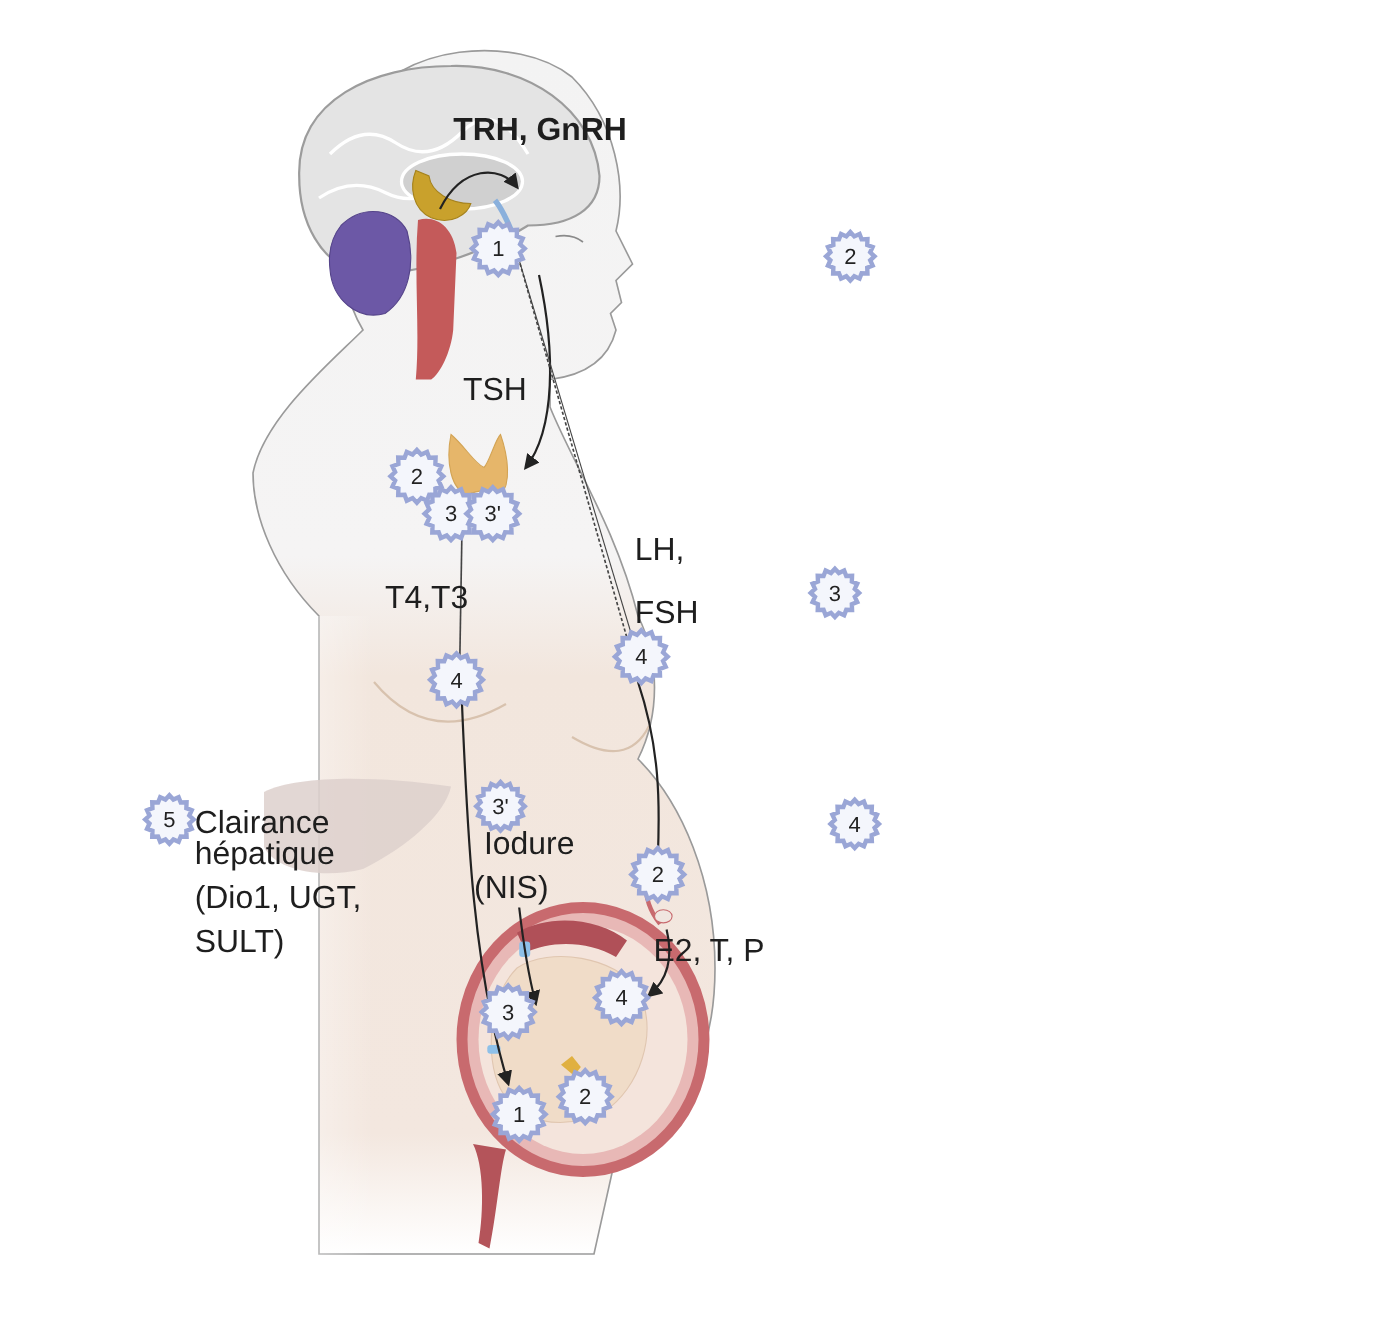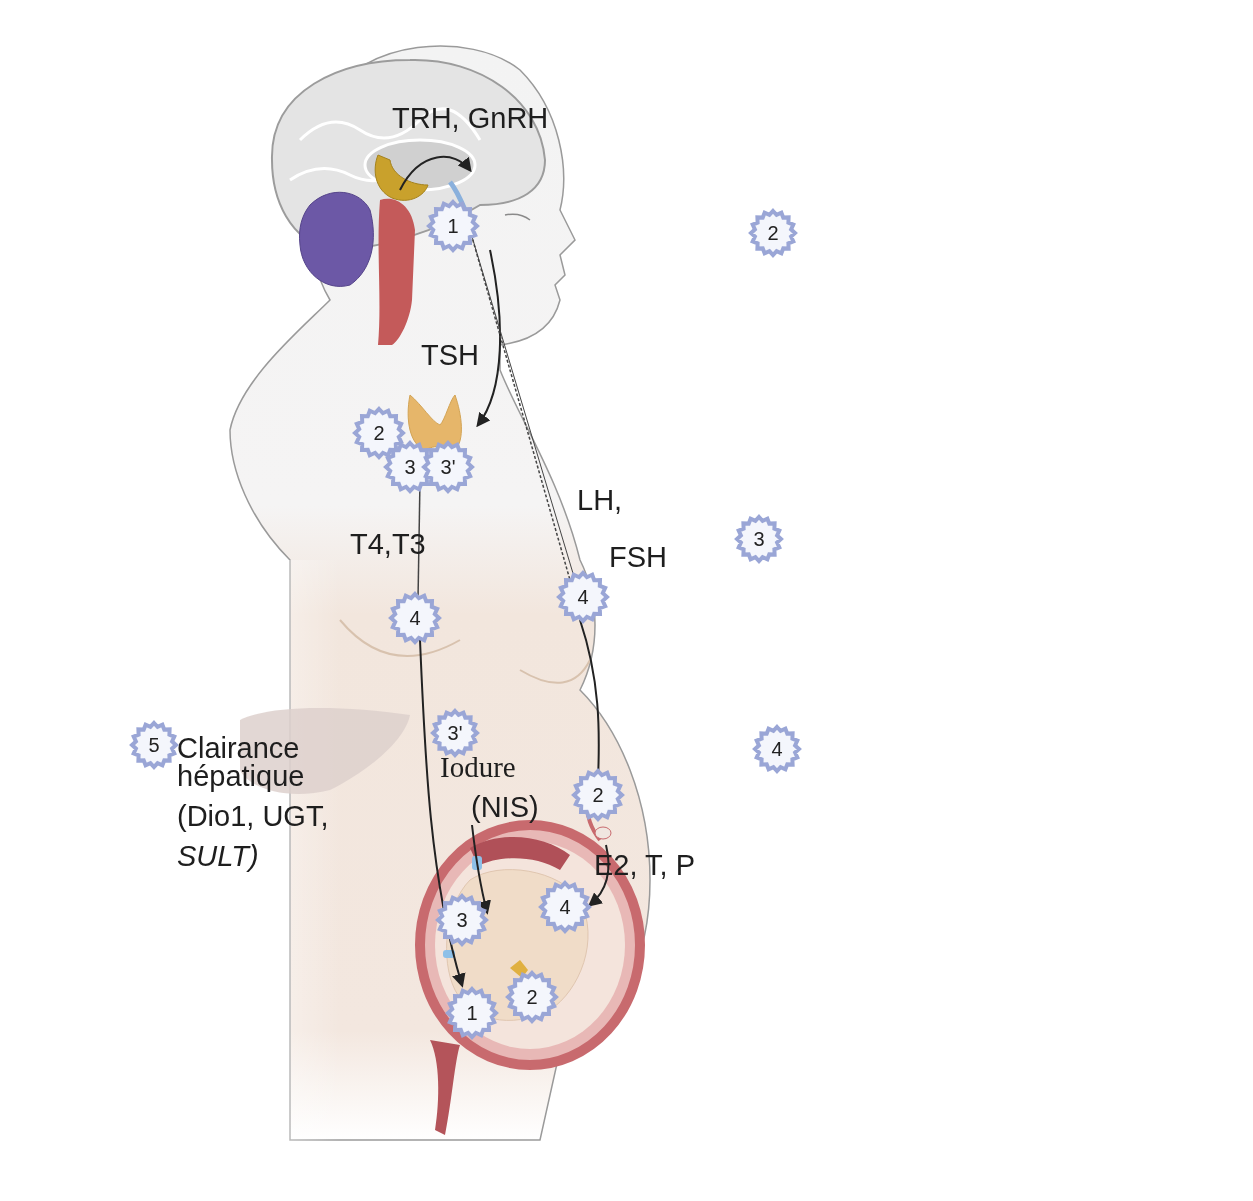--- a/index.html
+++ b/index.html
@@ -145,33 +145,33 @@
           <text x="759" y="546" text-anchor="middle" class="badge-txt">3</text>
         </g>
         <g>
           <path d="M777.0,727.0L780.6,730.9L785.4,728.7L787.3,733.6L792.6,733.4L792.4,738.7L797.3,740.6L795.1,745.4L799.0,749.0L795.1,752.6L797.3,757.4L792.4,759.3L792.6,764.6L787.3,764.4L785.4,769.3L780.6,767.1L777.0,771.0L773.4,767.1L768.6,769.3L766.7,764.4L761.4,764.6L761.6,759.3L756.7,757.4L758.9,752.6L755.0,749.0L758.9,745.4L756.7,740.6L761.6,738.7L761.4,733.4L766.7,733.6L768.6,728.7L773.4,730.9Z" fill="#f4f6fc" stroke="#9aa6d6" stroke-width="4"></path>
           <text x="777" y="756" text-anchor="middle" class="badge-txt">4</text>
         </g>
       </g>
 </svg>
 
 
-<div class="lbl" style="left:392px; top:98px;">TRH, GnRH</div>
+<div class="lbl" style="left:412px; top:98px;font-weight:bold;">TRH, GnRH</div>
 <div class="lbl" style="left:421px; top:335px;text-align:right;">TSH</div>
 <div class="lbl" style="left:350px; top:524px;text-align:right;">T4,T3</div>
 <div class="lbl" style="left:577px; top:480px;">LH,</div>
-<div class="lbl" style="left:577px; top:537px;margin-left:32px;">FSH</div>
-<div class="lbl" style="left:440px; top:747px;font-family:Liberation Serif, serif;">Iodure</div>
-<div class="lbl" style="left:471px; top:787px;">(NIS)</div>
+<div class="lbl" style="left:577px; top:537px;">FSH</div>
+<div class="lbl" style="left:440px; top:747px;">Iodure</div>
+<div class="lbl" style="left:431px; top:787px;">(NIS)</div>
 <div class="lbl" style="left:594px; top:845px;">E2, T, P</div>
 
 <div class="lbl" style="left:177px; top:728px;">Clairance</div>
 <div class="lbl" style="left:177px; top:756px;">hépatique</div>
 <div class="lbl" style="left:177px; top:796px;">(Dio1, UGT,</div>
-<div class="lbl" style="left:177px; top:836px;font-style:italic;">SULT)</div>
+<div class="lbl" style="left:177px; top:836px;">SULT)</div>
 
 
 <div class="legend">
   
   
   
   
   
 </div>
 <div class="legend">

